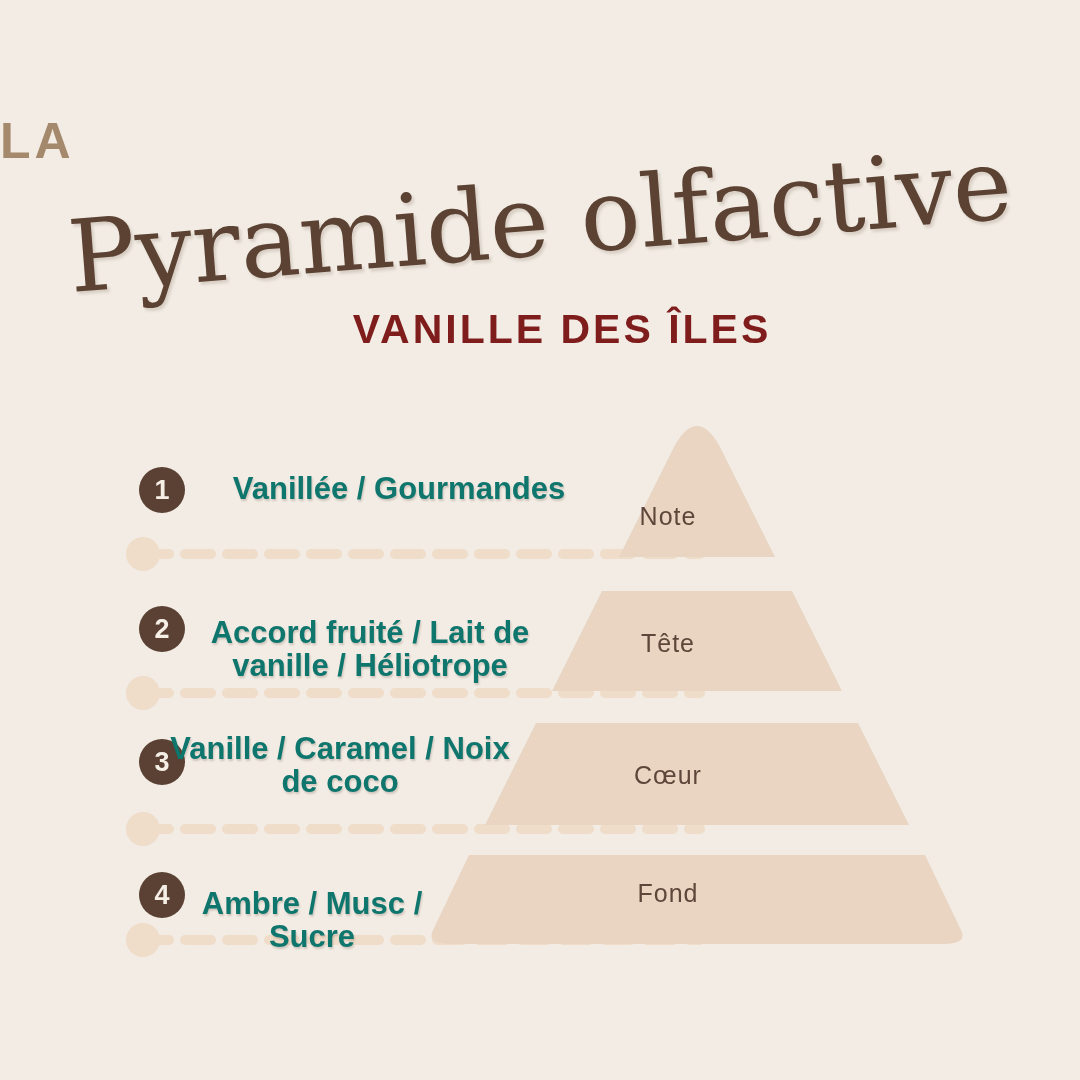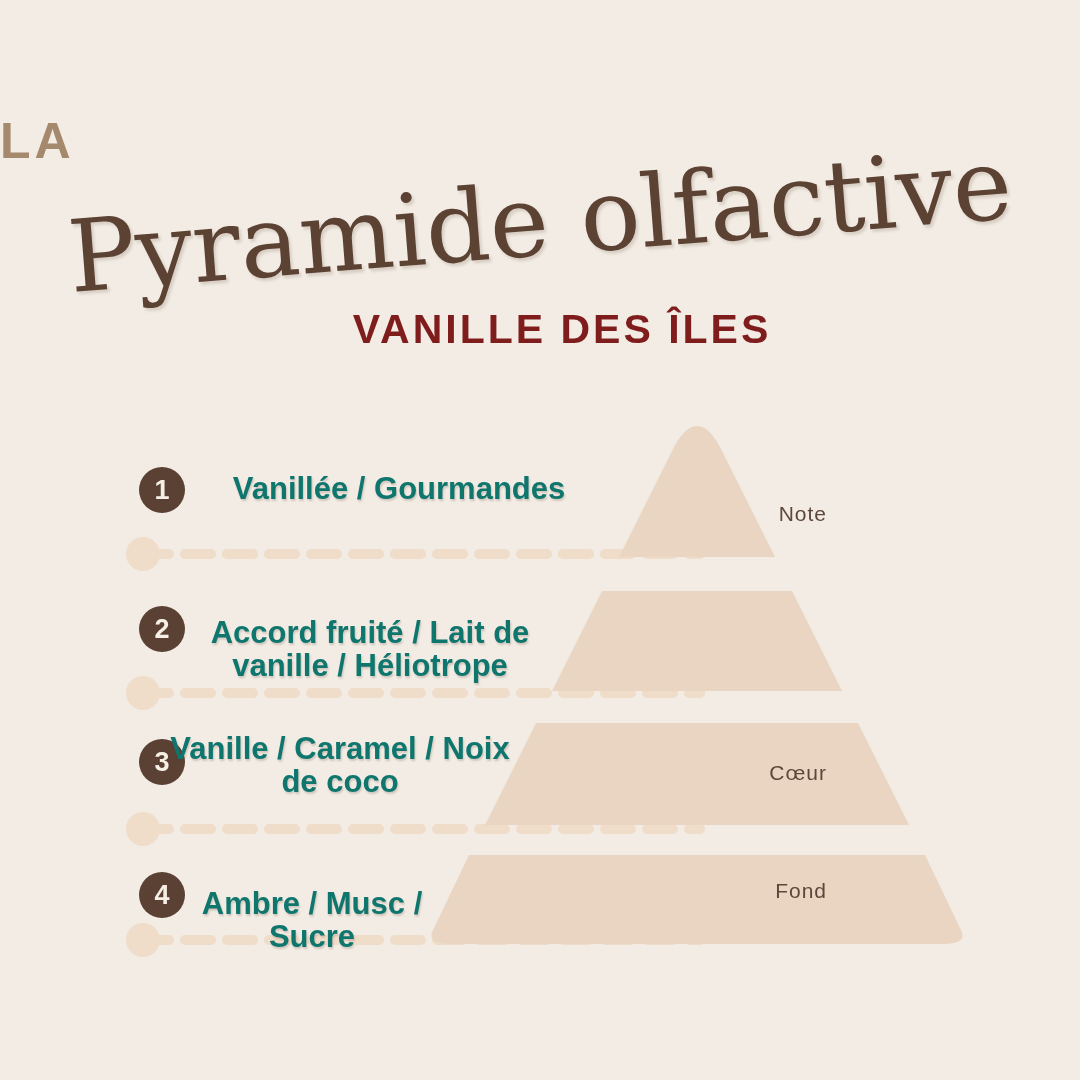--- a/index.html
+++ b/index.html
@@ -44,22 +44,22 @@
   .c1 { left:139px; top:467px; }
   .c2 { left:139px; top:606px; }
   .c3 { left:139px; top:739px; }
   .c4 { left:139px; top:872px; }
   .n1 { left:214px; top:472px; width:370px; }
   .n2 { left:170px; top:616px; width:400px; }
   .n3 { left:155px; top:732px; width:370px; }
   .n4 { left:182px; top:865px; width:260px;margin-top:22px; }
   
   .layer-label {
-    position:absolute; left:587px; width:240px; text-align:right;
-    font-size:21px; font-weight:400; letter-spacing:1px; color:#5f463a;
+    position:absolute; left:548px; width:240px; text-align:center;
+    font-size:25px; font-weight:400; letter-spacing:1px; color:#5f463a;
   }
   .l1 { top:502px; }
   .l2 { top:629px; }
   .l3 { top:761px; }
   .l4 { top:879px; }
 </style>
 </head>
 <body>
 
 <div class="canvas">
@@ -103,16 +103,17 @@
     <span>3</span>
   </div>
   <div class="notes n3">Vanille / Caramel / Noix de coco</div>
 
   <div class="num-circle c4">
     <span>4</span>
   </div>
   <div class="notes n4">Ambre / Musc / Sucre</div>
 
   <div class="layer-label l1">Note</div>
+  <div class="layer-label l2">Tête</div>
   <div class="layer-label l3">Cœur</div>
   <div class="layer-label l4">Fond</div>
 
 </div>
 
 </body></html>

